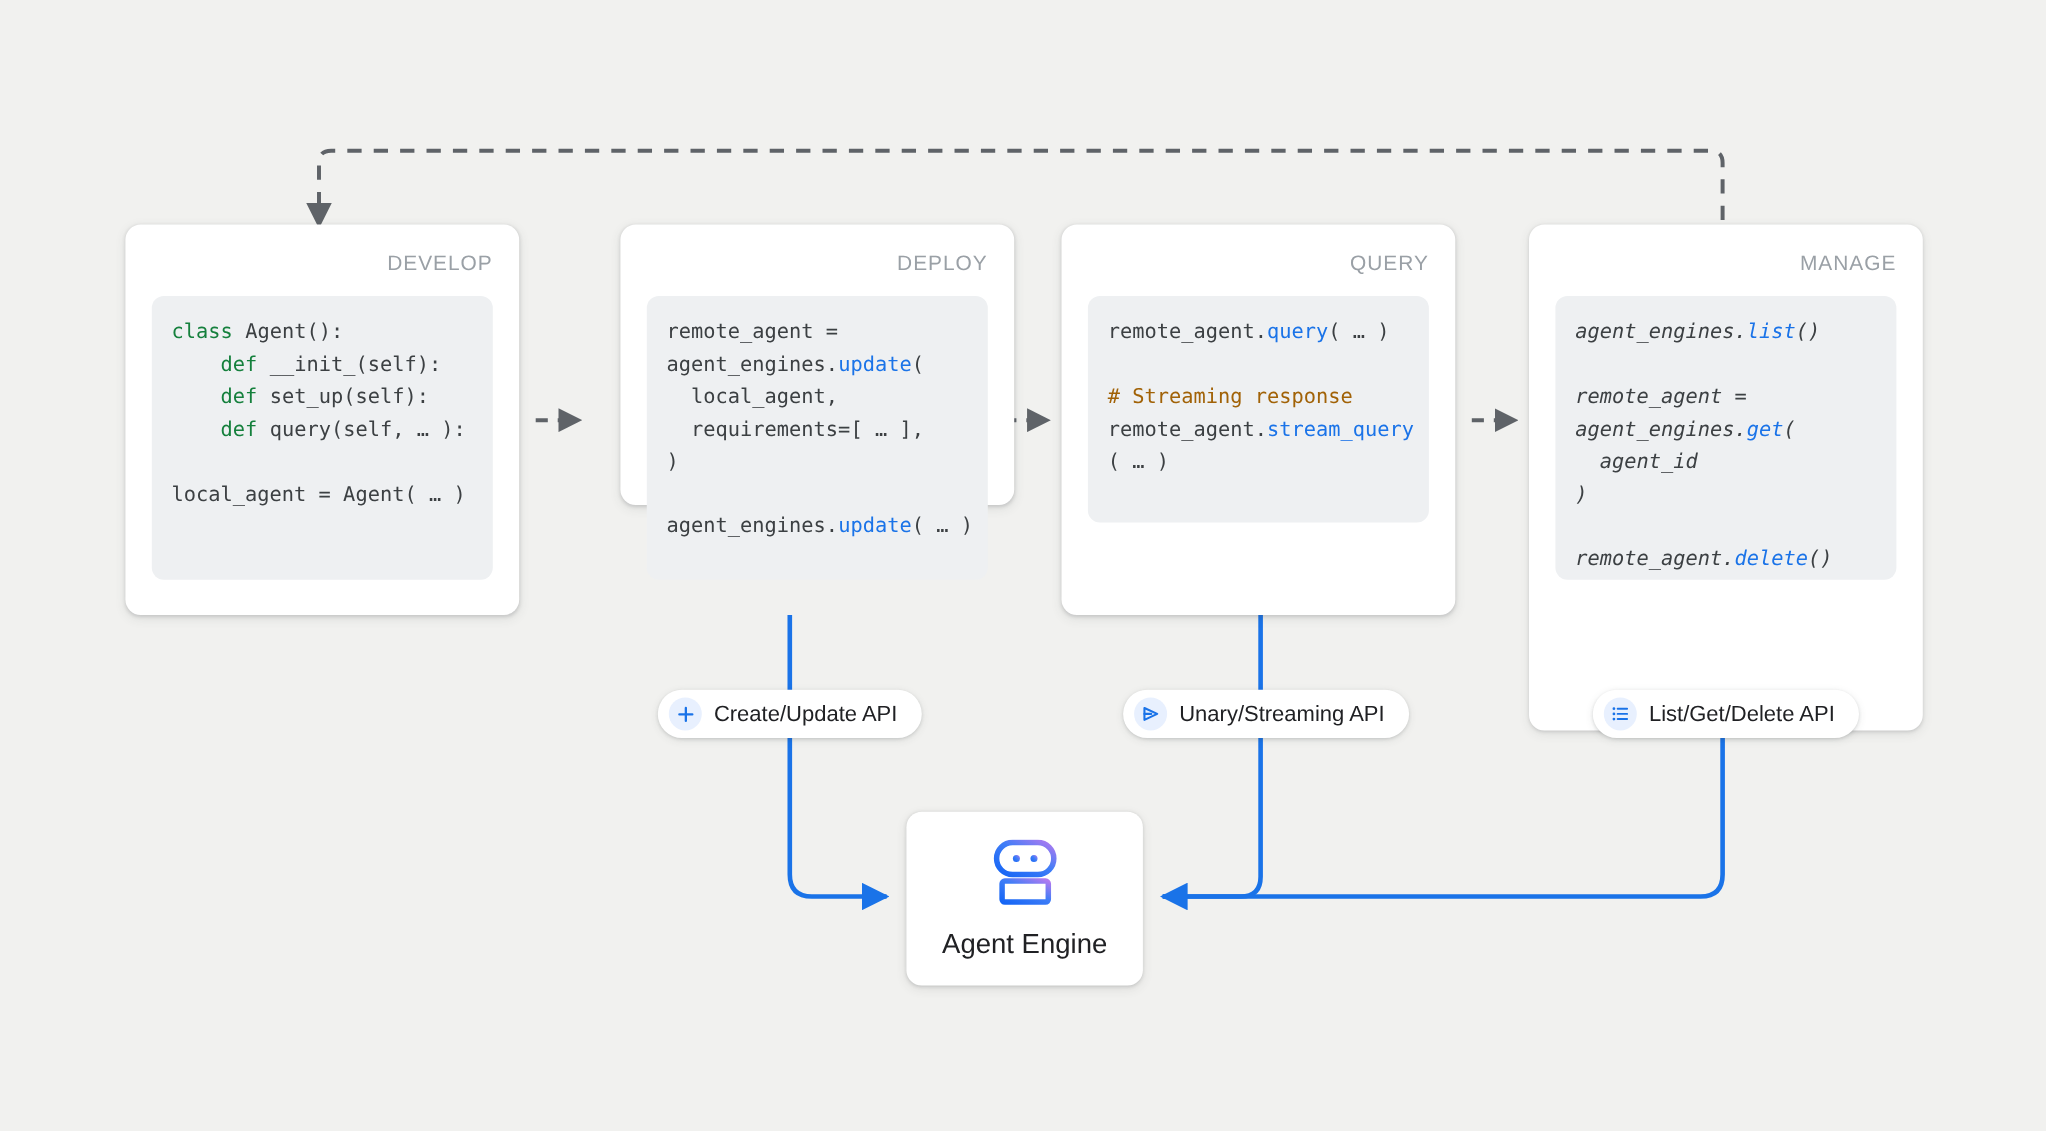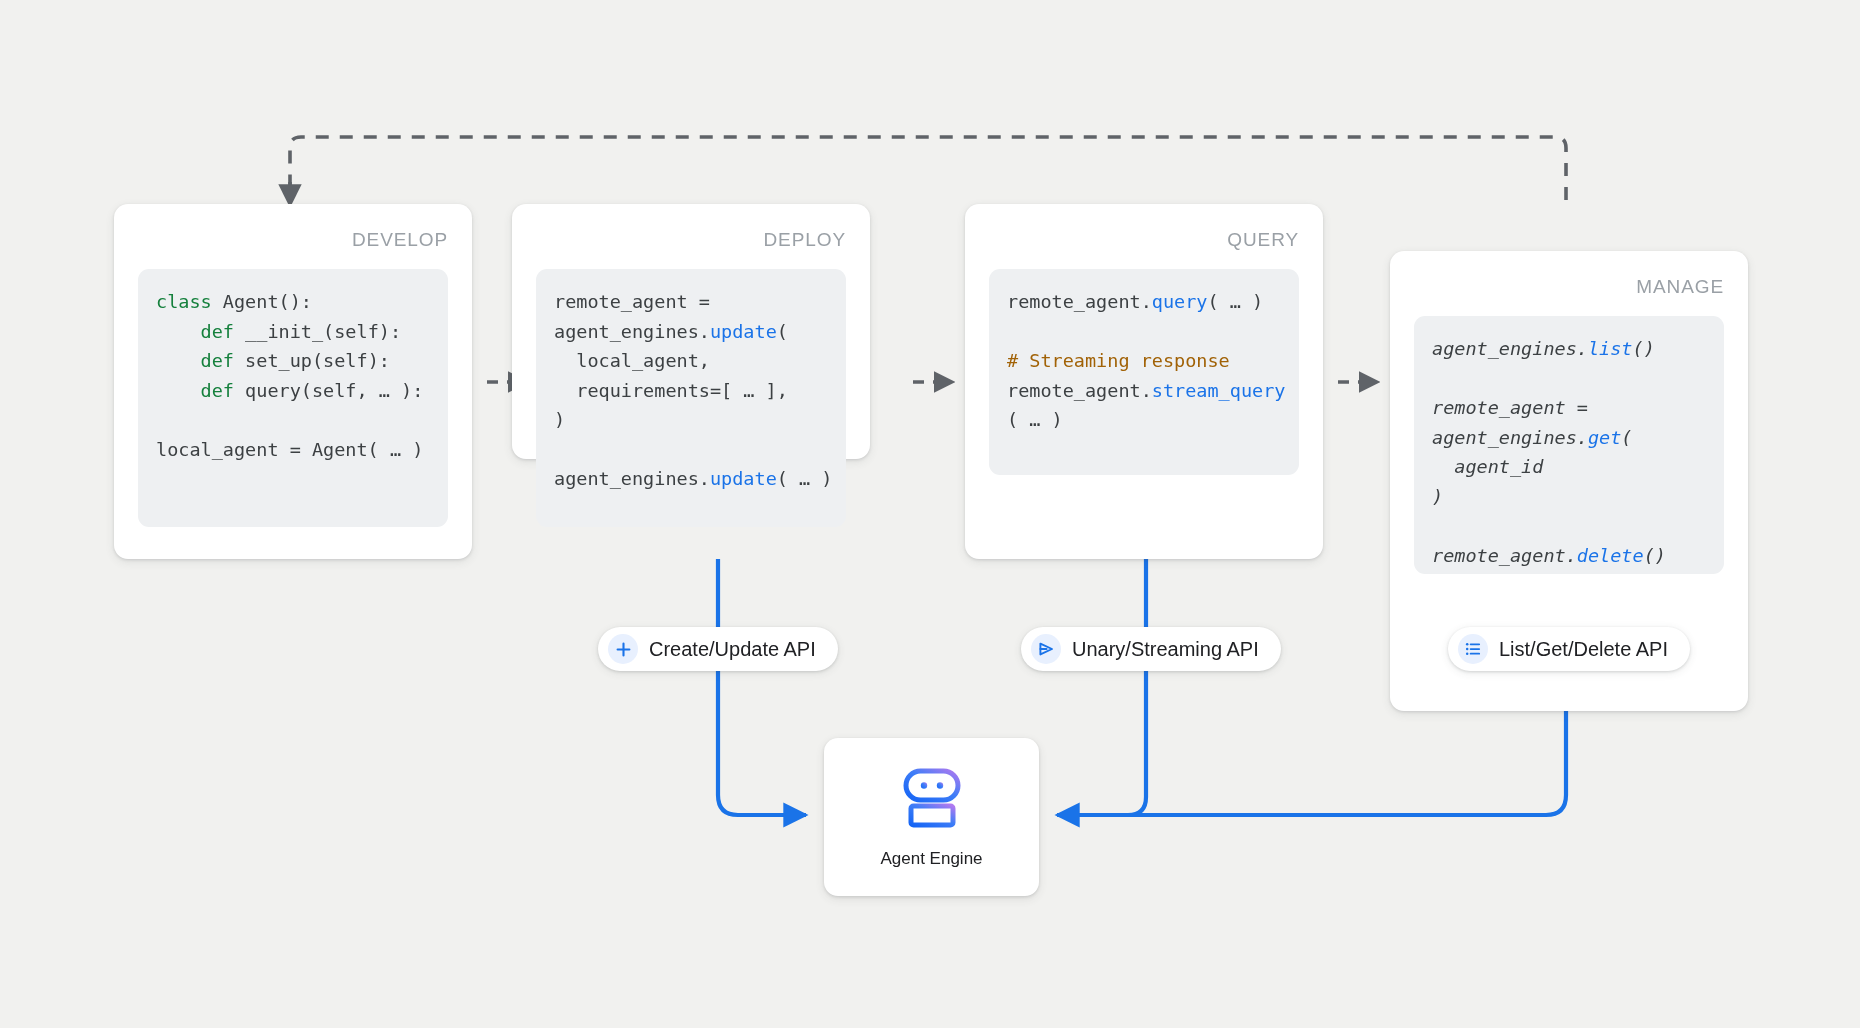--- a/index.html
+++ b/index.html
@@ -62,23 +62,23 @@
     color: #3c4043;
     white-space: pre;
     margin: 0;
   }
   .kw   { color: #15803d; }
   .meth { color: #1a73e8; }
   .cmt  { color: #a16207; }
 
   
   #card-develop { left: 114px;  top: 204px;  width: 358px;  height: 355px; }
-  #card-deploy  { left: 512px;  top: 204px;  width: 358px;  height: 255px; }
+  #card-deploy  { left: 564px;  top: 204px;  width: 358px;  height: 255px; }
   #card-query   { left: 965px;  top: 204px;  width: 358px;  height: 355px; }
-  #card-manage  { left: 1390px; top: 204px;  width: 358px;  height: 460px; margin-top: 47px; }
+  #card-manage  { left: 1390px; top: 204px;  width: 358px;  height: 460px; }
 
   #card-develop .code-box { height: 258px; }
   #card-deploy  .code-box { height: 258px; }
   #card-query   .code-box { height: 206px; }
   #card-manage  .code-box { height: 258px; font-style: italic; }
 
   
   .pill {
     position: absolute;
     display: flex;
@@ -122,21 +122,21 @@
     border-radius: 14px;
     box-shadow: 0 1px 3px rgba(60,64,67,0.17), 0 3px 10px rgba(60,64,67,0.11);
     z-index: 5;
     display: flex;
     flex-direction: column;
     align-items: center;
     justify-content: center;
     gap: 16px;
   }
   #agent-engine .ae-label {
-    font-size: 17px;
+    font-size: 25px;
     color: #202124;
     line-height: 1;
   }
 </style>
 </head>
 <body>
 
 <div id="stage">
 
   <svg id="connectors" viewBox="0 0 1860 1028" width="1860" height="1028">

